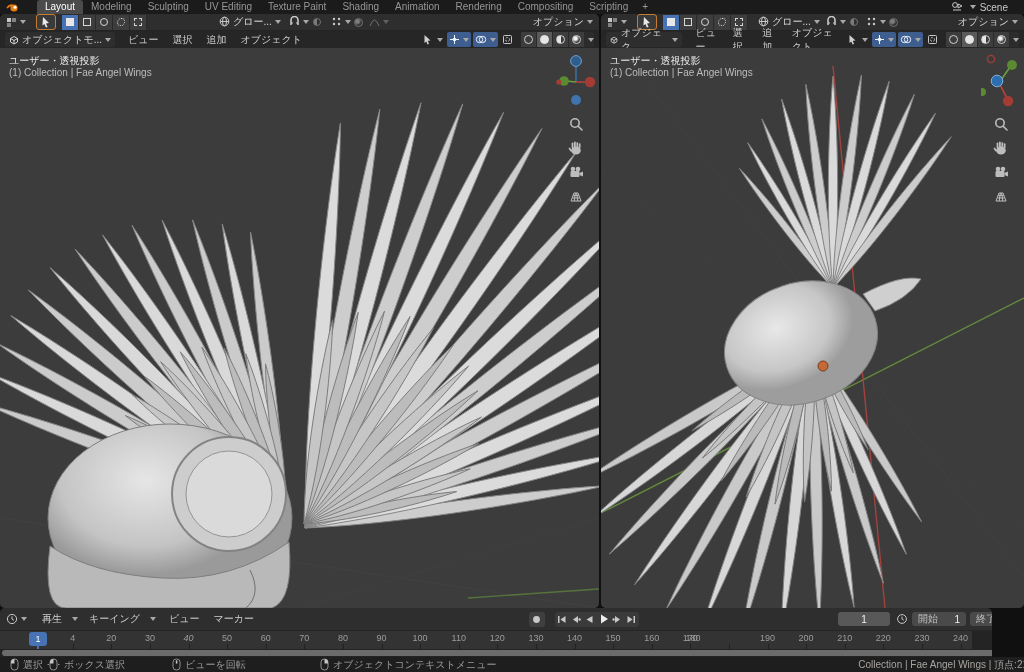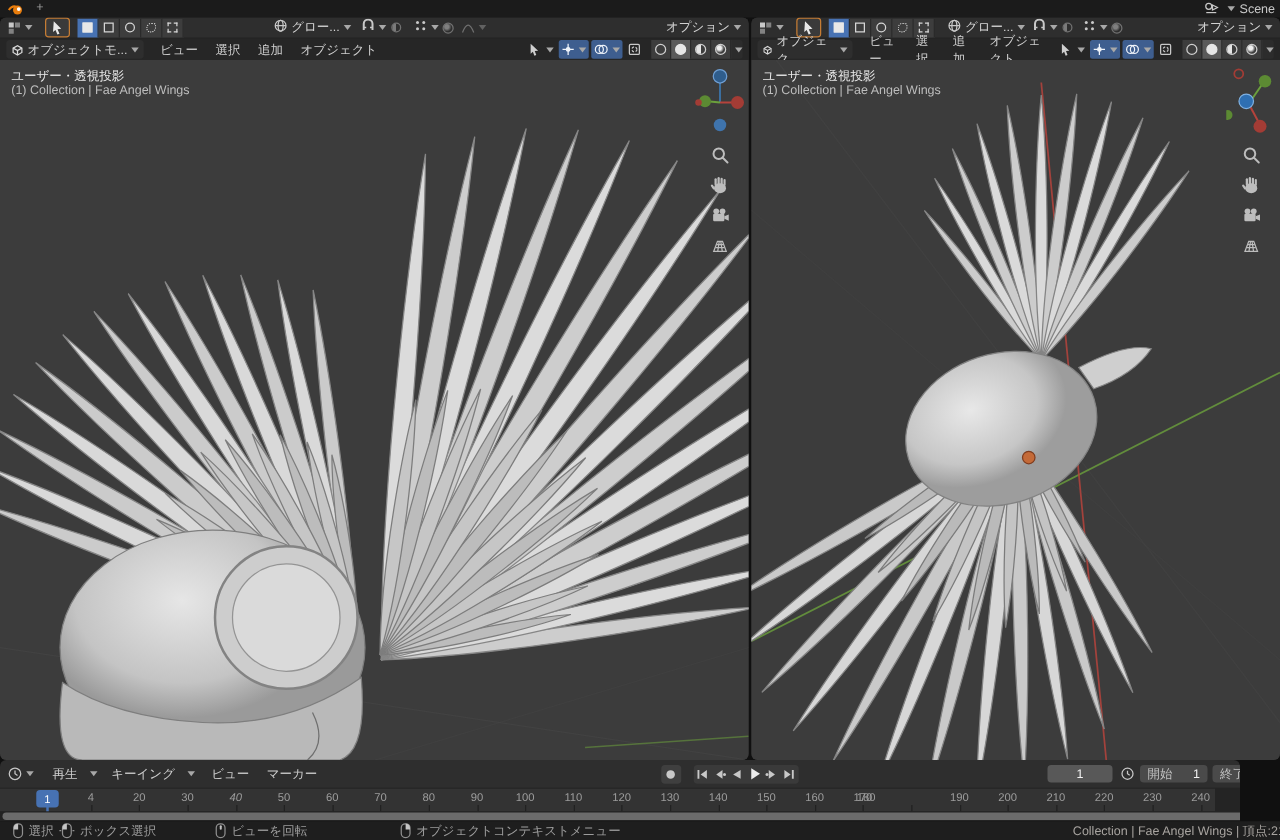--- a/index.html
+++ b/index.html
@@ -9,21 +9,21 @@
 
   
   .topbar { position:absolute; left:0; top:0; width:1024px; height:14px; background:#1b1b1b;
     display:flex; align-items:center; font-size:10px; color:#c8c8c8; }
   .topbar .blender { margin:0 4px 0 6px; display:flex; align-items:center; }
   .menu-item { padding:0 7px; color:#cfcfcf; cursor:default; }
   .tabs { display:flex; align-items:center; margin-left:14px; height:14px; }
   .tab { padding:0 8px; height:14px; line-height:14px; color:#969696; font-size:10px; }
   .tab.active { background:#4b4b4b; color:#fff; border-radius:3px 3px 0 0; }
   .tab.add { color:#9a9a9a; padding:0 6px; }
-  .topbar .right { margin-left:auto; display:flex; align-items:center; gap:4px; padding-right:4px;justify-content:center; }
+  .topbar .right { margin-left:auto; display:flex; align-items:center; gap:4px; padding-right:16px;justify-content:center; }
 
   .chev { display:inline-block; width:0; height:0; border-left:3px solid transparent;
     border-right:3px solid transparent; border-top:4px solid #a8a8a8; margin-left:3px; vertical-align:middle; }
 
   
   .vp { position:absolute; top:14px; height:594px; border-radius:5px; overflow:hidden; background:#2a2a2a; }
   .vp.left  { left:0;  width:599px; }
   .vp.right { left:601px; width:423px; }
   .vrow1 { height:17px; background:#2e2e2e; display:flex; align-items:center; padding:0 6px;
     font-size:10px; color:#d2d2d2; border-bottom:1px solid #232323; }
@@ -98,20 +98,32 @@
 <div class="app">
 
   <div class="topbar">
     <span class="blender">
       <svg width="13" height="11" viewBox="0 0 13 11">
           <path d="M1 6 Q4 2 7 3.5" stroke="#e87d0d" stroke-width="1.6" fill="none"></path>
           <circle cx="8" cy="6" r="3.6" fill="#e87d0d"></circle>
           <circle cx="9" cy="5.2" r="1.5" fill="#fff"></circle>
         </svg>
     </span>
+    <span class="tabs">
+        <span class="tab active">Layout</span>
+        <span class="tab">Modeling</span>
+        <span class="tab">Sculpting</span>
+        <span class="tab">UV Editing</span>
+        <span class="tab">Texture Paint</span>
+        <span class="tab">Shading</span>
+        <span class="tab">Animation</span>
+        <span class="tab">Rendering</span>
+        <span class="tab">Compositing</span>
+        <span class="tab">Scripting</span>
+      </span>
     <span class="tab add">+</span>
     <span class="right">
       <span>
         <svg width="12" height="10" viewBox="0 0 12 10" stroke="#c8c8c8" fill="none">
             <circle cx="4" cy="4" r="2.4"></circle>
             <path d="M7 3 L11 5 L7 7 Z"></path>
             <path d="M2 9 H10"></path>
           </svg>
       </span>
       <span class="chev"></span>

